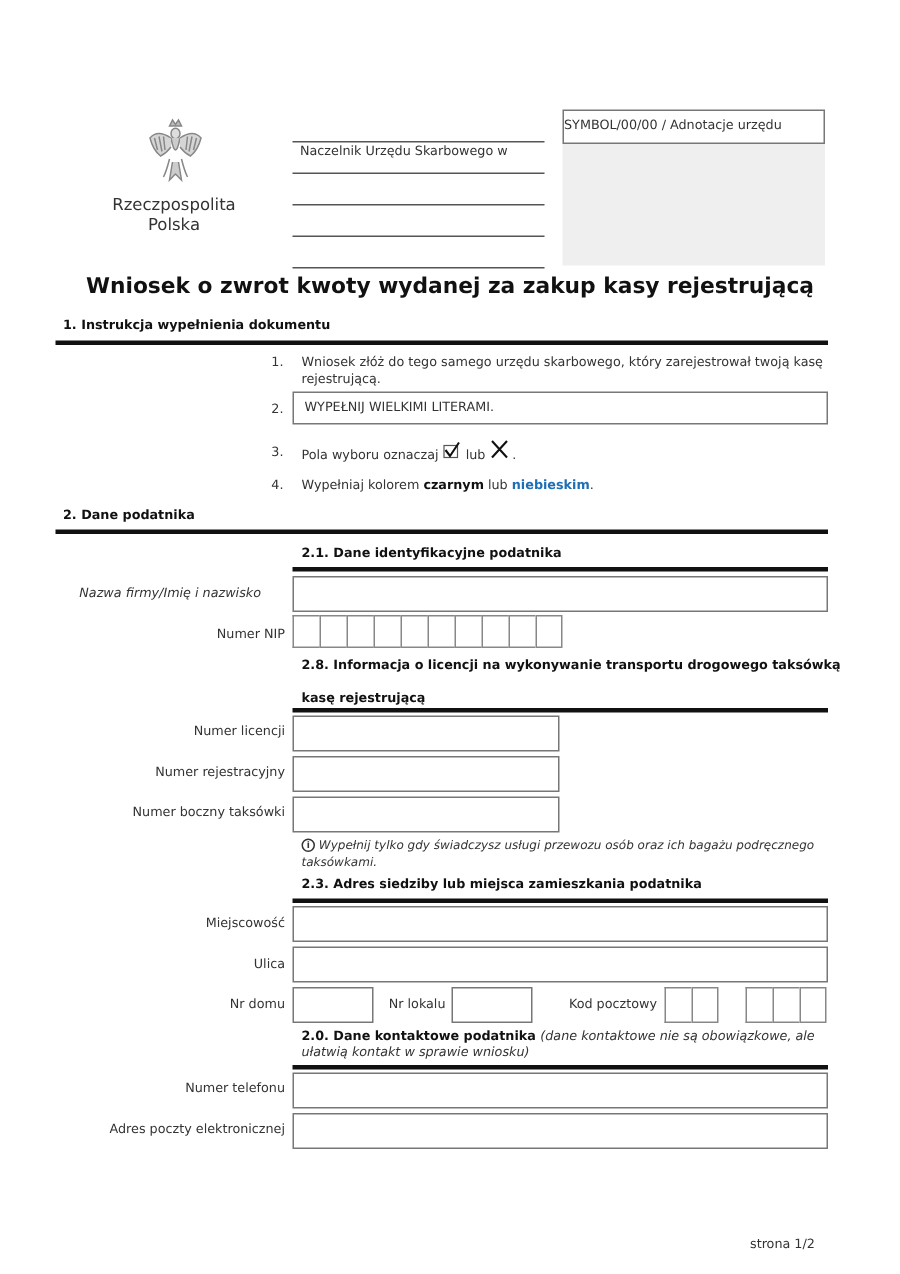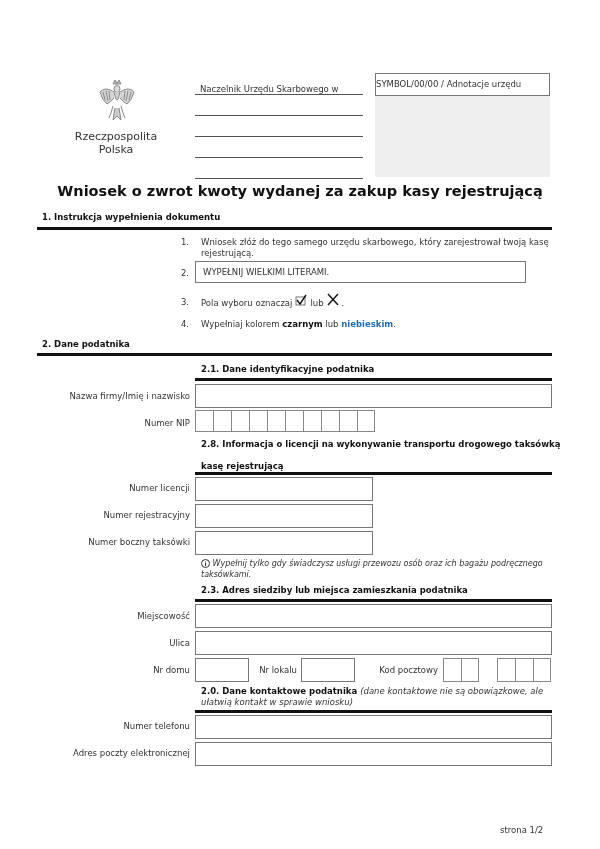--- a/index.html
+++ b/index.html
@@ -1,21 +1,21 @@
 <!DOCTYPE html>
 <html><head>
 <meta charset="utf-8">
 <style>
   * { box-sizing: border-box; margin: 0; padding: 0; }
   html, body { width: 600px; height: 849px; background: #ffffff; }
   body { position: relative; font-family: "DejaVu Sans", sans-serif; color: #1a1a1a; font-size: 9px; overflow: hidden; }
   .abs { position: absolute; }
   .emblem { left: 97px; top: 78px; width: 40px; height: 44px; }
   .country { left: 66px; top: 130px; width: 100px; text-align: center; font-size: 11px; color: #333; }
-  .office-label { left: 200px; top: 84px; font-size: 8.5px; color: #333; }
+  .office-label { left: 200px; top: 96px; font-size: 8.5px; color: #333; }
   .hline { height: 1px; background: #555; }
   .symbol-box { left: 375px; top: 73px; width: 175px; height: 23px; border: 1px solid #777; font-size: 8.5px; text-align: left; line-height: 21px; color: #333; background: #fff; }
   .annot-area { left: 375px; top: 96px; width: 175px; height: 81px; background: #efefef; }
   .title { left: 0; top: 183px; width: 600px; text-align: center; font-size: 14.5px; font-weight: bold; color: #111; }
   .sec-head { font-size: 8.5px; font-weight: bold; color: #111; }
   .thick { height: 3px; background: #111; }
   .instr-num { font-size: 8.5px; color: #333; width: 14px; text-align: right; }
   .instr-text { font-size: 8.5px; color: #333; line-height: 11px; }
   .instr-box { border: 1px solid #777; height: 22px; padding-left: 7px; line-height: 20px; font-size: 8.5px; color: #333; }
   .label { font-size: 8.5px; color: #333; text-align: right; }
@@ -65,21 +65,21 @@
 <div class="abs sec-head" style="left:42px; top:212px;">1. Instrukcja wypełnienia dokumentu</div>
 <div class="abs thick" style="left:37px; top:227px; width:515px;"></div>
 
 <div class="abs instr-num" style="left:175px; top:237px;">1.</div>
 <div class="abs instr-text" style="left:201px; top:237px; width:350px;">
   <span>Wniosek złóż do tego samego urzędu skarbowego, który zarejestrował twoją kasę</span><br>
   <span>rejestrującą.</span>
 </div>
 
 <div class="abs instr-num" style="left:175px; top:268px;">2.</div>
-<div class="abs instr-box" style="left:195px; top:261px; width:331px;">WYPEŁNIJ WIELKIMI LITERAMI.</div>
+<div class="abs instr-box" style="left:195px; top:261px; width:357px;">WYPEŁNIJ WIELKIMI LITERAMI.</div>
 
 <div class="abs instr-num" style="left:175px; top:297px;">3.</div>
 <div class="abs instr-text" style="left:201px; top:293px; display:flex; align-items:flex-end; gap:3px;">
   <span>Pola wyboru oznaczaj</span>
   <span>
     <svg width="12" height="12" viewBox="0 0 12 12">
         <rect x="1" y="3" width="9" height="8" fill="none" stroke="#555" stroke-width="0.8"></rect>
         <path d="M2 6 L5 10 L11 1" fill="none" stroke="#111" stroke-width="1.4"></path>
       </svg>
   </span>
@@ -99,21 +99,21 @@
   <span>lub</span>
   <span class="blue">niebieskim</span><span>.</span>
 </div>
 
 <div class="abs sec-head" style="left:42px; top:339px;">2. Dane podatnika</div>
 <div class="abs thick" style="left:37px; top:353px; width:515px;"></div>
 
 <div class="abs sub-head" style="left:201px; top:364px;">2.1. Dane identyfikacyjne podatnika</div>
 <div class="abs thick" style="left:195px; top:378px; width:357px; height:2.5px;"></div>
 
-<div class="abs label" style="left:40px; top:391px; width:150px;">Nazwa firmy/Imię i nazwisko</div>
+<div class="abs label" style="left:24px; top:391px; width:150px;font-style:italic;">Nazwa firmy/Imię i nazwisko</div>
 <div class="abs field" style="left:195px; top:384px; width:357px;"></div>
 
 <div class="abs label" style="left:40px; top:418px; width:150px;">Numer NIP</div>
 <div class="abs cells" style="left:195px; top:410px;">
   <span class="cell"></span>
   <span class="cell"></span>
   <span class="cell"></span>
   <span class="cell"></span>
   <span class="cell"></span>
   <span class="cell"></span>

